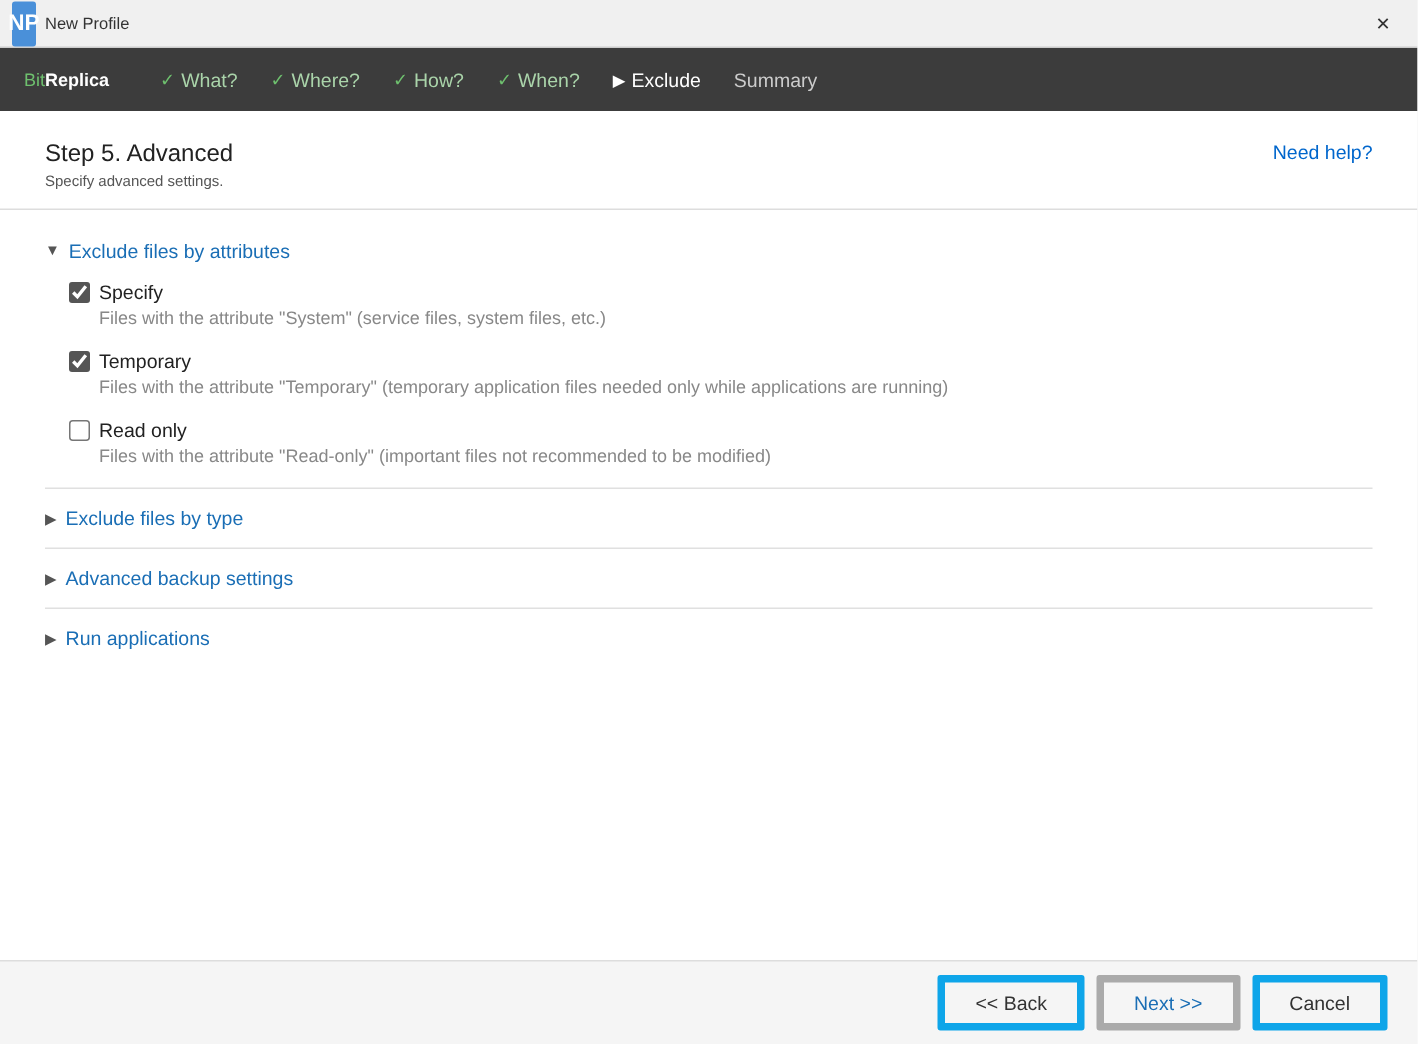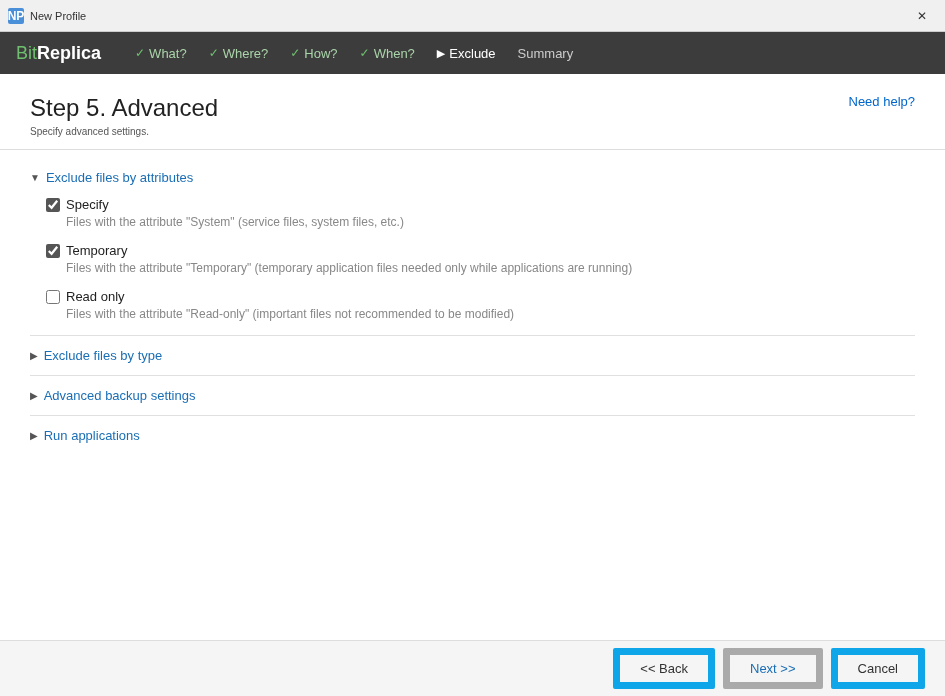--- a/index.html
+++ b/index.html
@@ -19,28 +19,28 @@
       background: #f0f0f0;
       height: 32px;
       display: flex;
       align-items: center;
       padding: 0 8px;
       border-bottom: 1px solid #ccc;
       flex-shrink: 0;
     }
     .title-bar-icon {
       width: 16px;
-      height: 16px;
+      height: 30px;
       margin-right: 6px;
       background: #4a90d9;
       border-radius: 2px;
       display: flex;
       align-items: center;
       justify-content: center;
-      font-size: 12px;
+      font-size: 15px;
       color: white;
       font-weight: bold;
     }
     .title-bar-title {
       font-size: 11px;
       color: #333;
       flex: 1;
     }
     .title-bar-close {
       width: 46px;
@@ -58,21 +58,21 @@
     .nav-bar {
       background: #3c3c3c;
       height: 42px;
       display: flex;
       align-items: center;
       padding: 0 16px;
       flex-shrink: 0;
     }
     .nav-logo {
       color: white;
-      font-size: 18px;
+      font-size: 12px;
       font-weight: bold;
       margin-right: 24px;
     }
     .nav-logo span { color: #6ec06e; font-weight: normal; }
     .nav-items {
       display: flex;
       align-items: center;
       gap: 2px;
       flex: 1;
     }
@@ -105,21 +105,21 @@
     }
 
     .content-header {
       padding: 20px 30px 12px 30px;
       border-bottom: 1px solid #ddd;
       display: flex;
       justify-content: space-between;
       align-items: flex-start;
     }
     .content-title {
-      font-size: 24px;
+      font-size: 16px;
       font-weight: normal;
       color: #222;
       margin-bottom: 4px;
     }
     .content-subtitle {
       font-size: 10px;
       color: #555;
     }
     .need-help {
       color: #0066cc;
@@ -204,21 +204,21 @@
       display: flex;
       align-items: center;
       justify-content: flex-end;
       padding: 0 20px;
       gap: 8px;
       flex-shrink: 0;
     }
     .btn {
       padding: 6px 20px;
       font-size: 13px;
-      border: 7px solid #0ea5e9;
+      border: 5px solid #0ea5e9;
       background: #f5f5f5;
       cursor: pointer;
       border-radius: 2px;
       color: #333;
       min-width: 80px;
     }
     .btn-primary {
       color: #1a6eb5;
       font-weight: 500;
       border-color: #aaa;

